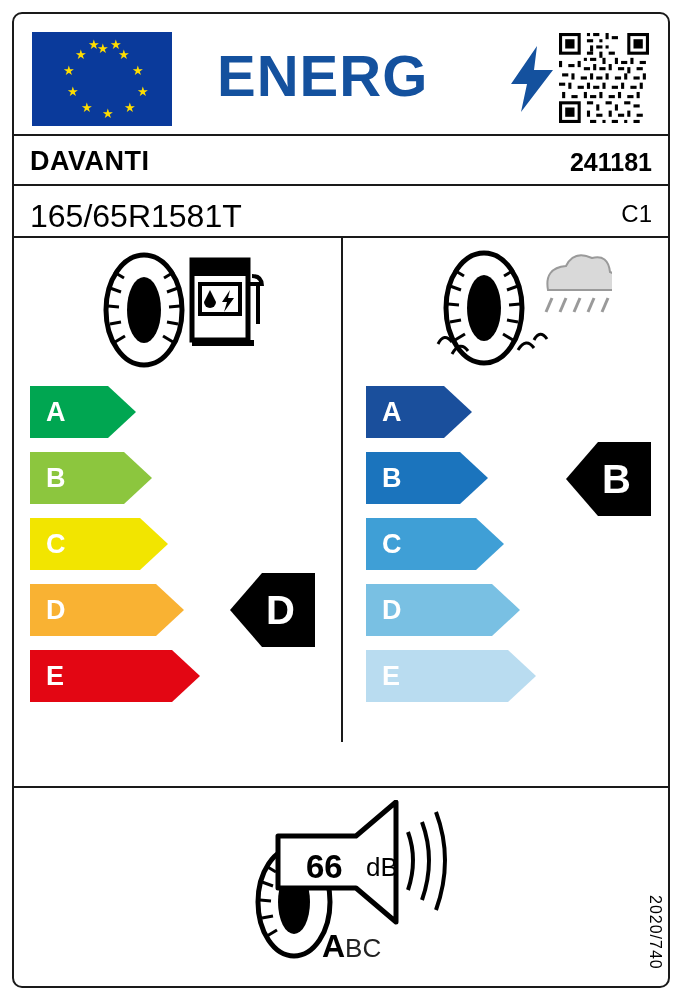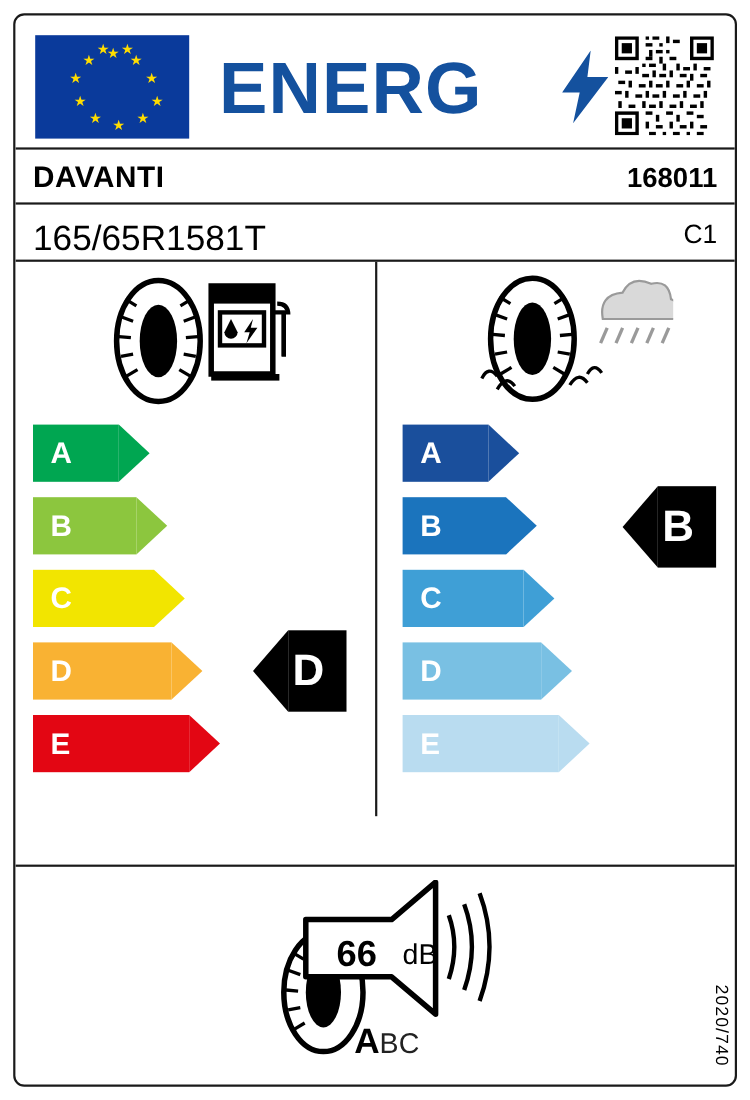--- a/index.html
+++ b/index.html
@@ -38,22 +38,22 @@
     overflow: hidden;
   }
   .eu-flag .star {
     position: absolute;
     color: #ffdd00;
     font-size: 13px;
     line-height: 13px;
   }
   .energy-word {
     position: absolute;
-    left: 185px; top: 28px;
-    font-size: 66px;
+    left: 203px; top: 28px;
+    font-size: 58px;
     font-weight: bold;
     letter-spacing: 1px;
     color: #14519e;
     font-family: "Liberation Sans", sans-serif;
   }
   .bolt {
     position: absolute;
     left: 497px; top: 32px;
     width: 42px; height: 66px;
   }
@@ -322,21 +322,21 @@
           <rect x="14" y="28" width="1" height="1"></rect>
         <rect x="17" y="28" width="2" height="1"></rect>
           <rect x="21" y="28" width="1" height="1"></rect>
           <rect x="24" y="28" width="2" height="1"></rect>
       </g>
     </svg>
   </div>
 
   <div class="brandrow">
     <div class="brand">DAVANTI</div>
-    <div class="model">168011</div>
+    <div class="model">241181</div>
   </div>
 
   <div class="sizerow">
     <div class="tiresize">165/65R1581T</div>
     <div class="tireclass">C1</div>
   </div>
 
   <div class="grades">
     <div class="divider"></div>
 

